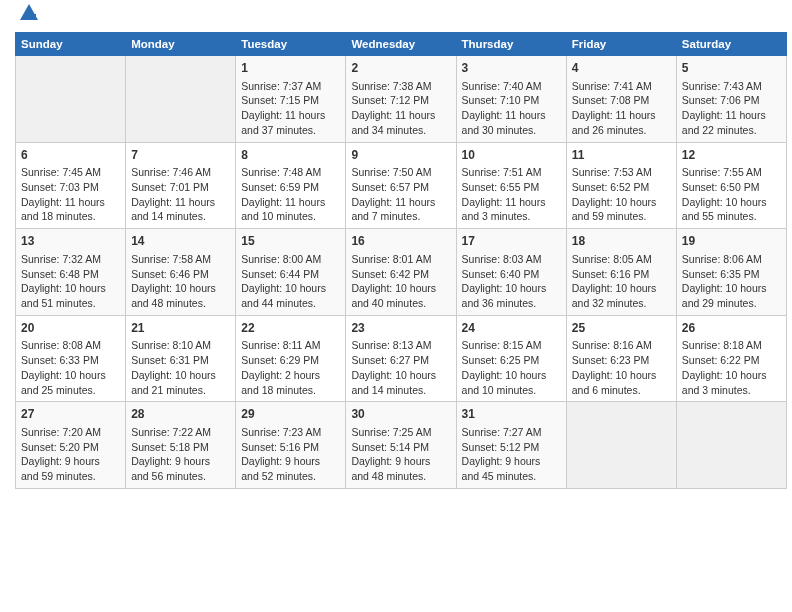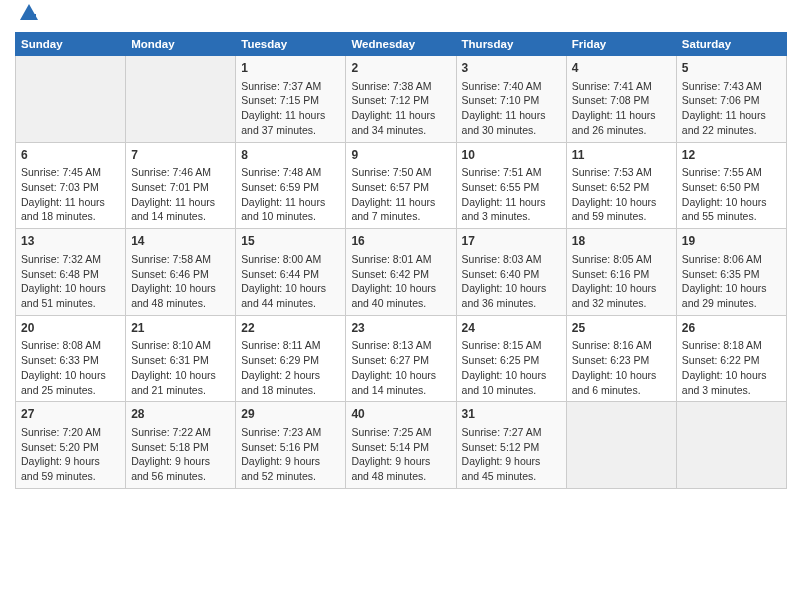--- a/index.html
+++ b/index.html
@@ -162,20 +162,20 @@
           <td><span class="day-num">22</span><span>Sunrise: 8:11 AM</span><br><span>Sunset: 6:29 PM</span><br><span>Daylight: 2 hours and 18 minutes.</span></td>
           <td><span class="day-num">23</span><span>Sunrise: 8:13 AM</span><br><span>Sunset: 6:27 PM</span><br><span>Daylight: 10 hours and 14 minutes.</span></td>
           <td><span class="day-num">24</span><span>Sunrise: 8:15 AM</span><br><span>Sunset: 6:25 PM</span><br><span>Daylight: 10 hours and 10 minutes.</span></td>
           <td><span class="day-num">25</span><span>Sunrise: 8:16 AM</span><br><span>Sunset: 6:23 PM</span><br><span>Daylight: 10 hours and 6 minutes.</span></td>
           <td><span class="day-num">26</span><span>Sunrise: 8:18 AM</span><br><span>Sunset: 6:22 PM</span><br><span>Daylight: 10 hours and 3 minutes.</span></td>
         </tr>
         <tr>
           <td><span class="day-num">27</span><span>Sunrise: 7:20 AM</span><br><span>Sunset: 5:20 PM</span><br><span>Daylight: 9 hours and 59 minutes.</span></td>
           <td><span class="day-num">28</span><span>Sunrise: 7:22 AM</span><br><span>Sunset: 5:18 PM</span><br><span>Daylight: 9 hours and 56 minutes.</span></td>
           <td><span class="day-num">29</span><span>Sunrise: 7:23 AM</span><br><span>Sunset: 5:16 PM</span><br><span>Daylight: 9 hours and 52 minutes.</span></td>
-          <td><span class="day-num">40</span><span>Sunrise: 7:25 AM</span><br><span>Sunset: 5:14 PM</span><br><span>Daylight: 9 hours and 48 minutes.</span></td>
+          <td><span class="day-num">30</span><span>Sunrise: 7:25 AM</span><br><span>Sunset: 5:14 PM</span><br><span>Daylight: 9 hours and 48 minutes.</span></td>
           <td><span class="day-num">31</span><span>Sunrise: 7:27 AM</span><br><span>Sunset: 5:12 PM</span><br><span>Daylight: 9 hours and 45 minutes.</span></td>
           <td class="empty-cell"></td>
           <td class="empty-cell"></td>
         </tr>
       </tbody>
   </table>
 </div>
 
 </body></html>

